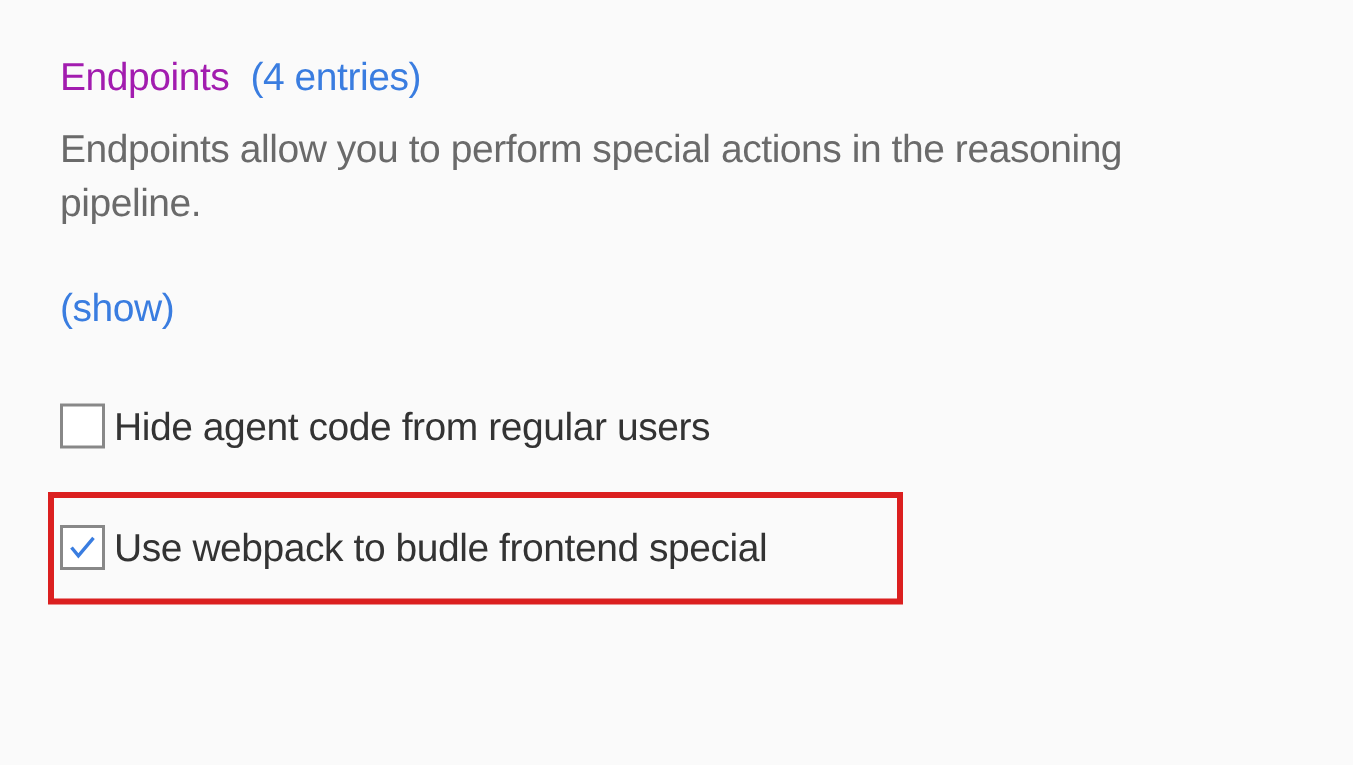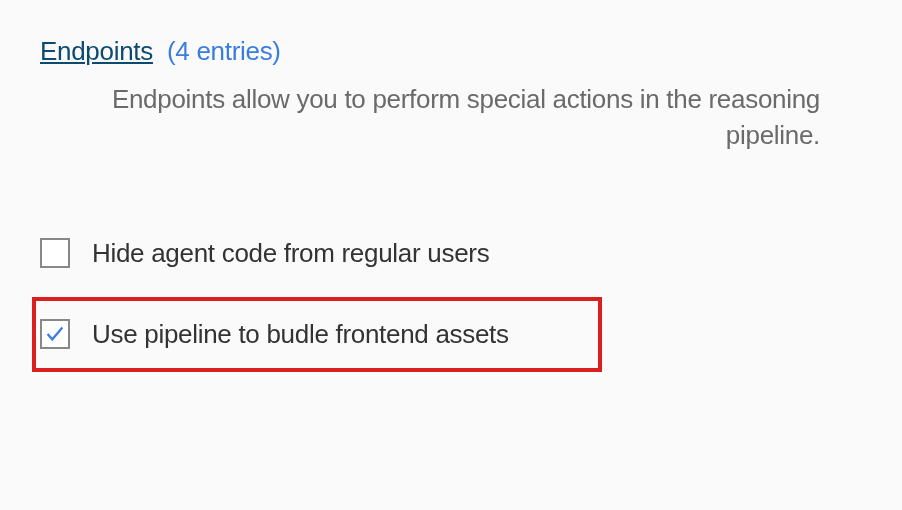--- a/index.html
+++ b/index.html
@@ -20,44 +20,42 @@
     }
     .section-header {
       display: flex;
       align-items: baseline;
       gap: 14px;
       margin-bottom: 14px;
     }
     .section-title {
       font-size: 26px;
       font-weight: 400;
-      color: #0c4a6e;
+      color: #a21caf;
       letter-spacing: -0.3px;
-      text-decoration: underline;
     }
     .section-link {
       font-size: 26px;
       font-weight: 300;
       color: #3a7de0;
       letter-spacing: -0.3px;
       cursor: pointer;
     }
     .section-desc {
       font-size: 26px;
       font-weight: 300;
       color: #6a6a6a;
       line-height: 1.4;
       letter-spacing: -0.3px;
       max-width: 780px;
-      text-align: right;
     }
     .checkbox-row {
       display: flex;
       align-items: center;
-      gap: 22px;
+      gap: 6px;
       padding: 12px 0;
     }
     .checkbox-row.highlighted {
       border: 4px solid #db1f1f;
       padding: 18px 4px 18px 4px;
       margin-left: -8px;
       margin-top: 16px;
       width: 570px;
     }
     .checkbox {
@@ -92,28 +90,29 @@
 <div class="section">
   <div class="section-header">
     <span class="section-title">Endpoints</span>
     <span class="section-link">(4 entries)</span>
   </div>
   <p class="section-desc">Endpoints allow you to perform special actions in the reasoning pipeline.</p>
 </div>
 
 <div class="section">
   <div class="section-header">
+    <span class="section-link">(show)</span>
   </div>
 </div>
 
 <div class="checkbox-row">
   <div class="checkbox"></div>
   <span class="checkbox-label">Hide agent code from regular users</span>
 </div>
 
 <div class="checkbox-row highlighted">
   <div class="checkbox">
     <svg viewBox="0 0 24 24">
       <polyline points="4 12 9 18 20 5"></polyline>
     </svg>
   </div>
-  <span class="checkbox-label">Use pipeline to budle frontend assets</span>
+  <span class="checkbox-label">Use webpack to budle frontend special</span>
 </div>
 
 </body></html>

